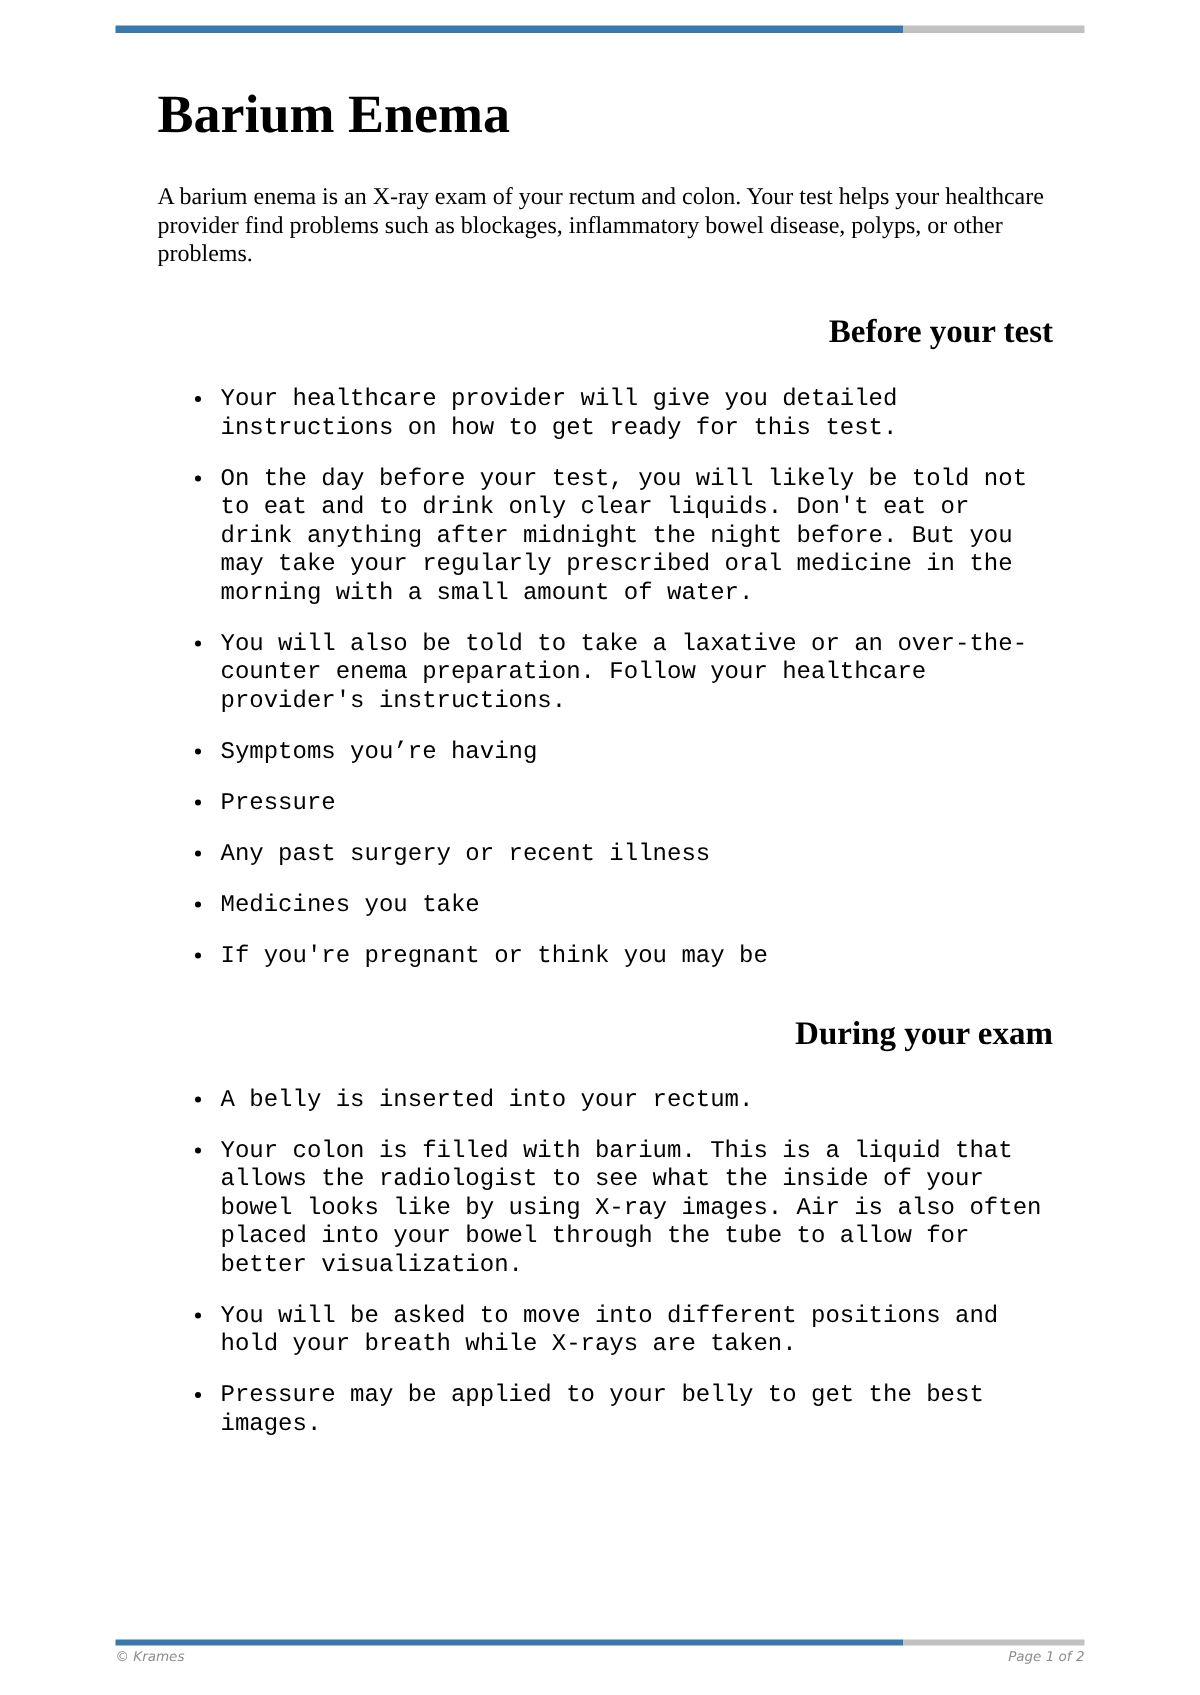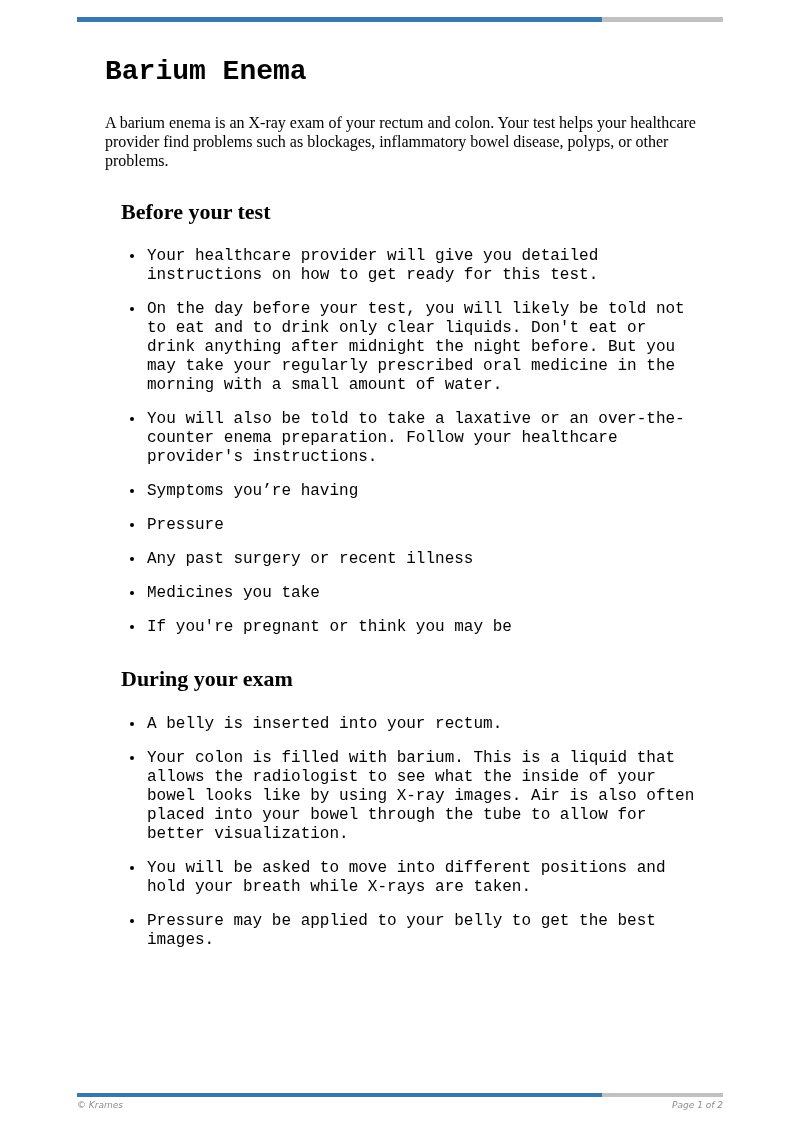--- a/index.html
+++ b/index.html
@@ -23,31 +23,31 @@
   .rule .seg-blue{width:81.3%;height:100%;background:var(--accent-blue,#3878ad);}
   .rule .seg-gray{flex:1;height:100%;background:var(--bar-gray,#c1c1c1);}
   .rule.top{top:17px;}
   .rule.bottom{top:1093px;height:4px;}
 
   .content{
     position:absolute;
     left:105px;top:46px;width:597px;
   }
   h1{
-    font-size:28px;font-weight:bold;line-height:1.15;
+    font-size:36px;font-weight:bold;line-height:1.15;
     margin:10px 0 0 0;
-    font-family:Liberation Mono, monospace;
   }
   p.intro{
     font-size:16px;line-height:19px;
     margin:25px 0 26px 0;
   }
   h2{
     font-size:22px;font-weight:bold;line-height:1.42;
-    margin:26px 0 20px 16px;
+    margin:26px 0 20px 0;
+    text-align:right;
   }
   ul.bullets{
     margin:0;padding:0 0 0 40px;
     list-style:disc;
     font-family:Liberation Mono, monospace;
   }
   ul.bullets li{
     font-size:16px;line-height:19px;
     margin:0 0 15px 0;
     padding-left:2px;

